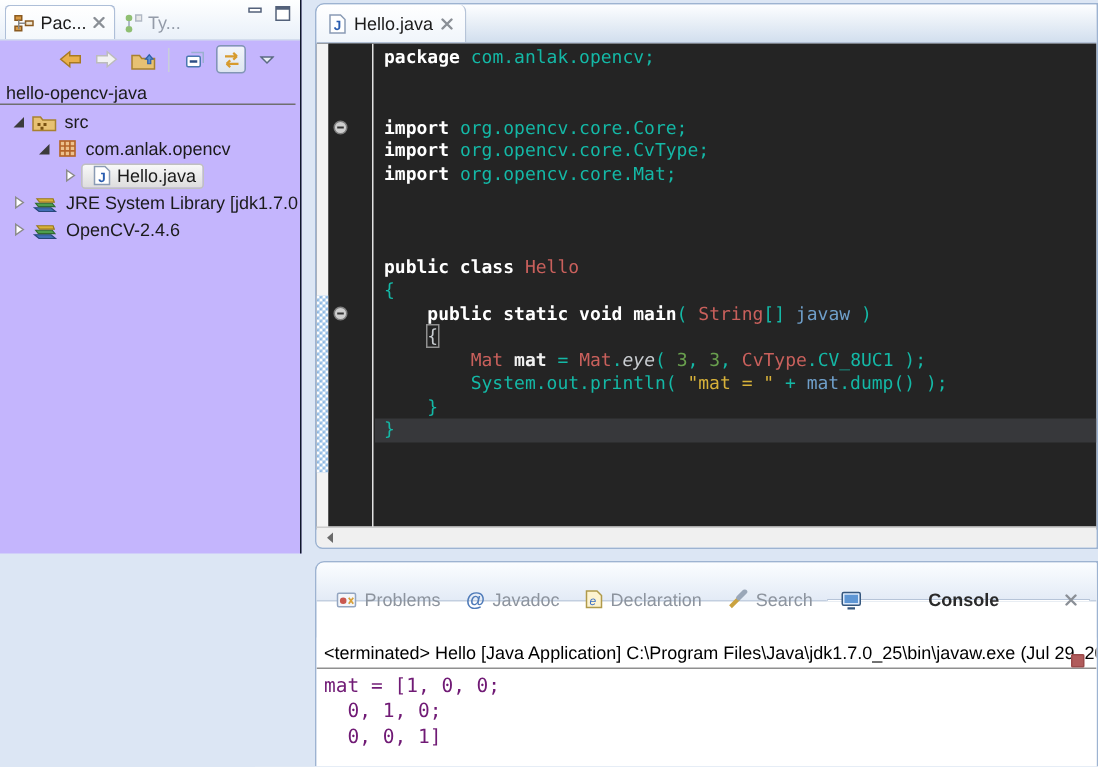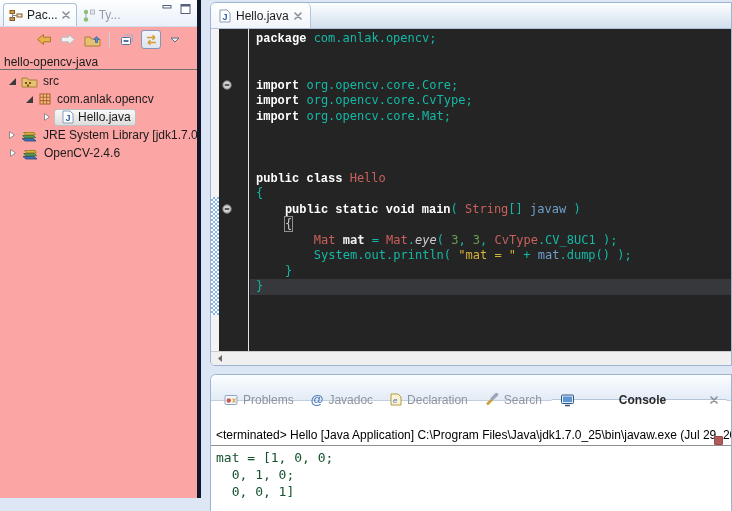--- a/index.html
+++ b/index.html
@@ -1,22 +1,22 @@
 <!DOCTYPE html>
 <html><head>
 <meta charset="utf-8">
 <style>
   * { margin:0; padding:0; box-sizing:border-box; }
   html,body { background:#dce6f4; }
   #app { position:relative; width:732px; height:511px; background:#dce6f4;
          font-family:"Liberation Sans", sans-serif; overflow:hidden; }
 
   
-  #left-panel { position:absolute; left:0; top:0; width:201px; height:498px;
-    background:#fca5a5; border-right:4px solid #0f172a; }
+  #left-panel { position:absolute; left:0; top:0; width:201px; height:369px;
+    background:#c4b5fd; border-right:1px solid #0f172a; }
   .lp-tabbar { height:27px; display:flex; align-items:flex-end;
     background:linear-gradient(#feffff,#e9f0f9); border-bottom:1px solid #d3dded; padding-left:3px; }
   .tab { display:flex; align-items:center; gap:4px; font-size:12px; padding:4px 6px 4px 5px; color:#949ca9; }
   .tab.active { background:linear-gradient(#ffffff,#f4f8fc); border:1px solid #aebfd8; border-bottom:none;
     border-radius:4px 4px 0 0; color:#1c1c1c; }
   .winbtns { margin-left:auto; display:flex; gap:7px; padding:4px 6px 0 0; align-self:flex-start; }
   .lp-toolbar { height:25px; display:flex; justify-content:flex-end; align-items:center; gap:4px; padding-right:12px; }
   .tbtn { display:flex; align-items:center; justify-content:center; width:20px; height:19px; }
   .tbtn.pressed { border:1px solid #8296b5; border-radius:3px; background:linear-gradient(#f2f5fa,#dde5f0); }
   .tsep { width:1px; height:16px; background:#c8cfd9; margin:0 3px; }
@@ -46,21 +46,21 @@
       linear-gradient(45deg,#85b4e2 25%,transparent 25%,transparent 75%,#85b4e2 75%),
       linear-gradient(45deg,#85b4e2 25%,transparent 25%,transparent 75%,#85b4e2 75%);
     background-size:4px 4px; background-position:0 0,2px 2px; }
   .gutter { position:absolute; left:8px; top:0; bottom:0; width:30px; background:#242424;
     border-right:1px solid #e3e3e3; }
   .fold { position:absolute; left:3px; }
   .cur-line { position:absolute; left:39px; right:0; top:250px; height:16px; background:#37383b; }
   .code { position:absolute; left:39px; right:0; top:0; bottom:0; padding:2px 0 0 6px;
     font-family:"DejaVu Sans Mono", monospace; font-size:12px; line-height:15.5px; }
   .code-line { height:15.5px; white-space:pre; }
-  .cK { color:#ffffff; font-weight:bold;font-family:Liberation Mono, monospace; }
+  .cK { color:#ffffff; font-weight:bold; }
   .cP { color:#14b8a6; }
   .cT { color:#c9605c; }
   .cV { color:#6f9fca; }
   .cN { color:#69a04e; }
   .cS { color:#d8b23a; }
   .cI { color:#c9cdd1; font-style:italic; }
   .cW { color:#f0f0f0; font-weight:bold; }
   .cX { color:#c9cdd1; border:1px solid #909090; margin:-1px; }
   .hscroll { position:absolute; left:0; right:0; bottom:0; height:14px; background:#f0f0f0;
     border-top:1px solid #cccccc; display:flex; align-items:center; padding-left:5px; }
@@ -72,21 +72,21 @@
     background:linear-gradient(#fbfdff,#e3ebf6); border-bottom:1px solid #c3cfe0; }
   .btab { display:flex; align-items:center; gap:5px; padding:0 8px; font-size:12px; color:#8d949e; white-space:nowrap;margin-top:24px; }
   .btab.active { background:#fff; border:1px solid #b6c4d8; border-bottom:1px solid #fff;
     border-radius:5px 5px 0 0; color:#2a2a2a; font-weight:bold; margin-bottom:-1px;gap:44px; }
   .console-body { position:relative; height:110px; background:#fff; }
   .term-btn { position:absolute; right:8px; top:11px; width:9px; height:9px; background:#b05b5b;
     border:1px solid #99568a; border-color:#9b4a4a; border-radius:1px; }
   .status { margin-top:24px; height:21px; padding:3px 0 0 5px; font-size:12px; color:#000;
     border-bottom:1px solid #8f8f8f; white-space:nowrap; overflow:hidden; }
   .output { padding:3px 0 0 5px; font-family:"DejaVu Sans Mono", monospace; font-size:13px;
-    line-height:17px; color:#14532d; white-space:pre; }
+    line-height:17px; color:#701a75; white-space:pre; }
 
   .icon { display:inline-flex; align-items:center; justify-content:center; }
   .sq { display:inline-block; width:7px; height:7px; background:#4d4d4d; }
   .at { color:#4e7ab8; font-weight:bold; font-size:13px; }
 </style>
 </head>
 <body>
 
 <div id="app">
 

